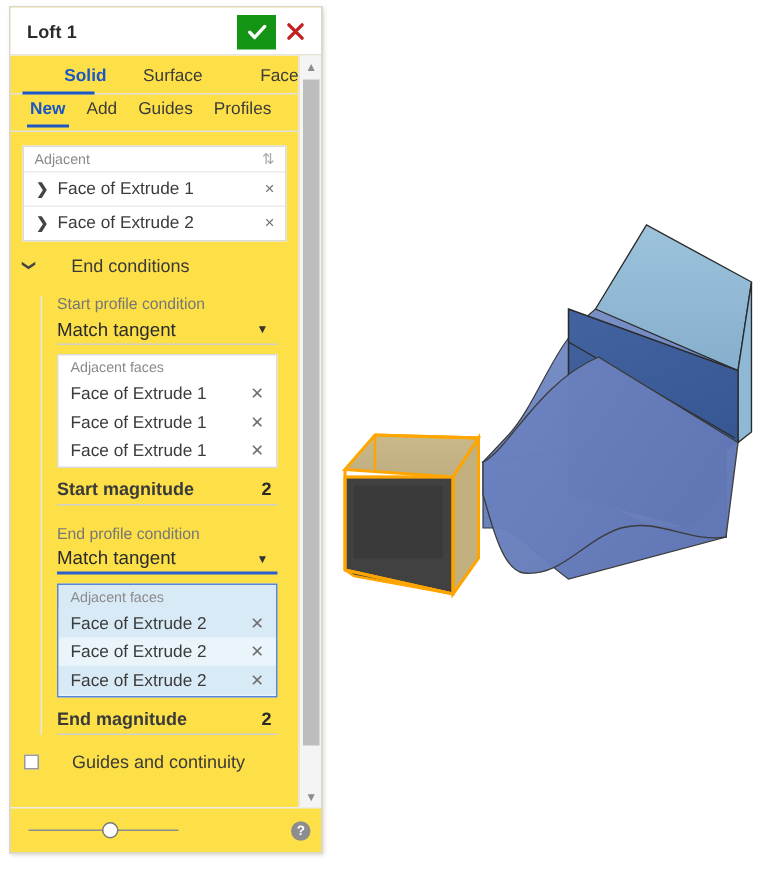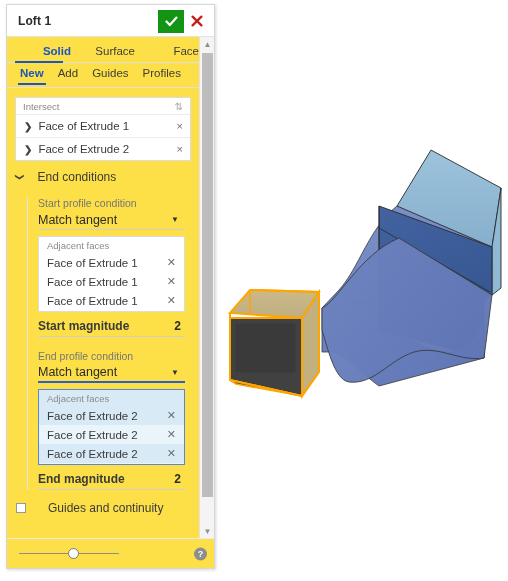--- a/index.html
+++ b/index.html
@@ -101,21 +101,21 @@
     border-top: 1px solid #ececec;
     font-size: 11.5px; color: #3a3a3a;
     cursor: pointer;
   }
   .face-row .chev { font-size: 10px; color: #444; margin-right: 6px; font-weight: bold; }
   .face-row .lbl { flex: 1 1 auto; white-space: nowrap; overflow: hidden; }
   .face-row .x { font-size: 11px; color: #6f6f6f; cursor: pointer; }
 
   
   .section-head {
-    display: flex; align-items: center; gap: 14px;
+    display: flex; align-items: center; gap: 24px;
     margin: 9px 0 0 9px; font-size: 12px; color: #3a3a3a; cursor: pointer;
   }
   .section-head .caret { font-size: 9px; color: #444; }
 
   
   .indent { margin-left: 20px; border-left: 1px solid #e6e6e6; padding-left: 10px; position: relative; }
 
   .fld-label { font-size: 10.5px; color: #767676; margin-top: 13px; }
   .dropdown {
     display: flex; align-items: center; justify-content: space-between;
@@ -314,21 +314,21 @@
           <div class="tab2 active">New</div>
           <div class="tab2">Add</div>
           <div class="tab2">Guides</div>
           <div class="tab2">Profiles</div>
         </div>
 
         <div class="form">
 
           <div class="box">
             <div class="box-head">
-              <span>Intersect</span>
+              <span>Adjacent</span>
               <span class="sort-icon">⇅</span>
             </div>
             <div class="face-row">
               <span class="chev">❯</span>
               <span class="lbl">Face of Extrude 1</span>
               <span class="x">×</span>
             </div>
             <div class="face-row">
               <span class="chev">❯</span>
               <span class="lbl">Face of Extrude 2</span>

